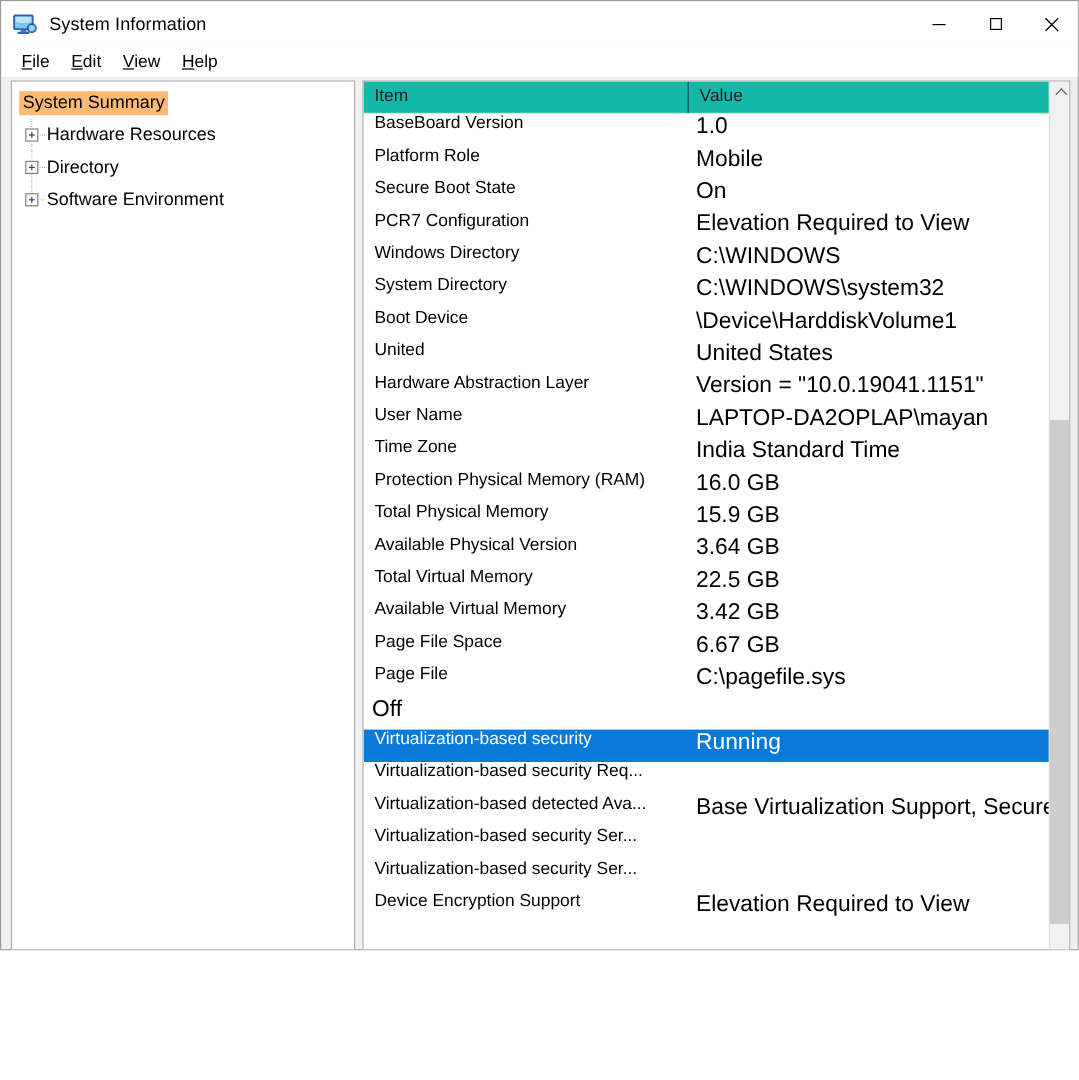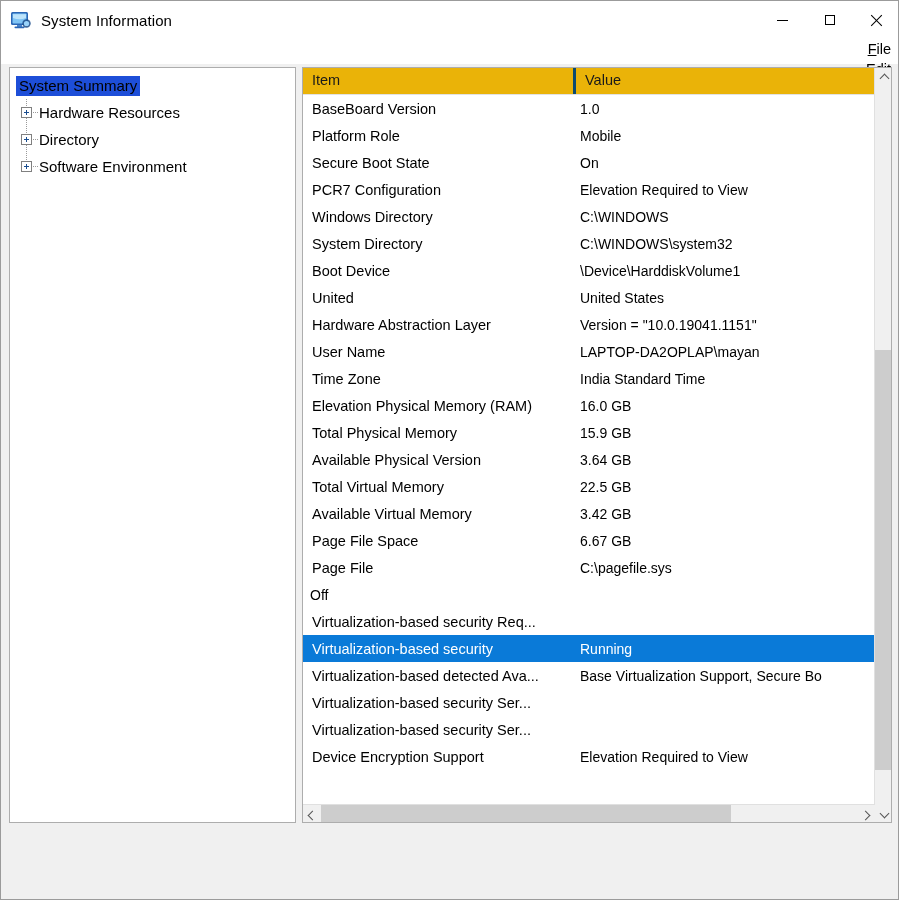--- a/index.html
+++ b/index.html
@@ -7,21 +7,21 @@
     padding: 0;
     background: #ffffff;
   }
   body {
     font-family: "Liberation Sans", sans-serif;
     -webkit-font-smoothing: antialiased;
   }
   #app {
     position: relative;
     width: 899px;
-    height: 900px;
+    height: 792px;
     background: #f0f0f0;
     border: 1px solid #9b9b9b;
     box-sizing: border-box;
     overflow: hidden;
   }
 
   
   .titlebar {
     position: absolute;
     left: 0; top: 0;
@@ -75,24 +75,23 @@
   .glyph-close::after  { transform: rotate(-45deg); }
 
   
   .menubar {
     position: absolute;
     left: 0; top: 38px;
     width: 899px;
     height: 25px;
     background: #ffffff;
     display: flex;
-    align-items: flex-end;
+    align-items: center;
     padding-left: 8px;
     box-sizing: border-box;
-    flex-direction: column;
   }
   .menu-item {
     font-size: 14.5px;
     color: #000;
     padding: 2px 9px;
     cursor: default;
     white-space: nowrap;
   }
   .menu-item u { text-decoration: underline; }
 
@@ -126,21 +125,21 @@
     cursor: default;
     position: relative;
   }
   .tree-label {
     font-size: 15px;
     color: #000;
     white-space: nowrap;
     padding: 1px 3px 2px 3px;
   }
   .tree-row.selected .tree-label {
-    background: #1d4ed8;
+    background: #fdba74;
   }
   .tree-toggle {
     width: 16px;
     height: 27px;
     position: relative;
     flex: none;
     margin-left: 6px;
   }
   .tree-toggle .box {
     position: absolute;
@@ -193,67 +192,67 @@
     background: #ffffff;
     border: 1px solid #adadad;
     box-sizing: border-box;
     overflow: hidden;
   }
   .lv-header {
     position: absolute;
     left: 0; top: 0;
     width: 572px;
     height: 27px;
-    background: #eab308;
+    background: #14b8a6;
     border-bottom: 1px solid #e2e2e2;
     box-sizing: border-box;
     display: flex;
   }
   .lv-header .col {
     font-size: 14.5px;
     color: #1a1a1a;
     padding-left: 9px;
     padding-top: 4px;
     box-sizing: border-box;
     cursor: default;
     white-space: nowrap;
   }
   .lv-header .col.item { width: 270px; }
   .lv-header .col.value {
     width: 302px;
-    border-left: 3px solid #0c4a6e;
+    border-left: 1px solid #0c4a6e;
   }
   .lv-body {
     position: absolute;
     left: 0; top: 27px;
     width: 572px;
     height: 700px;
     overflow: hidden;
   }
   .lv-row {
     display: flex;
     height: 27px;
-    align-items: center;
+    align-items: flex-start;
     cursor: default;
     white-space: nowrap;
   }
   .lv-row .cell-item {
     width: 270px;
     padding-left: 9px;
     font-size: 14.5px;
     color: #000;
     box-sizing: border-box;
     overflow: hidden;
     text-overflow: clip;
     white-space: nowrap;
   }
   .lv-row .cell-value {
     width: 302px;
     padding-left: 7px;
-    font-size: 14px;
+    font-size: 19px;
     color: #000;
     box-sizing: border-box;
     overflow: hidden;
     white-space: nowrap;
   }
   .lv-row.selected {
     background: #0a7ad8;
   }
   .lv-row.selected .cell-item,
   .lv-row.selected .cell-value {
@@ -464,21 +463,21 @@
           </div>
           <div class="lv-row">
             <div class="cell-item">User Name</div>
             <div class="cell-value">LAPTOP-DA2OPLAP\mayan</div>
           </div>
           <div class="lv-row">
             <div class="cell-item">Time Zone</div>
             <div class="cell-value">India Standard Time</div>
           </div>
           <div class="lv-row">
-            <div class="cell-item">Elevation Physical Memory (RAM)</div>
+            <div class="cell-item">Protection Physical Memory (RAM)</div>
             <div class="cell-value">16.0 GB</div>
           </div>
           <div class="lv-row">
             <div class="cell-item">Total Physical Memory</div>
             <div class="cell-value">15.9 GB</div>
           </div>
           <div class="lv-row">
             <div class="cell-item">Available Physical Version</div>
             <div class="cell-value">3.64 GB</div>
           </div>
@@ -493,28 +492,28 @@
           <div class="lv-row">
             <div class="cell-item">Page File Space</div>
             <div class="cell-value">6.67 GB</div>
           </div>
           <div class="lv-row">
             <div class="cell-item">Page File</div>
             <div class="cell-value">C:\pagefile.sys</div>
           </div>
           <div class="lv-row">
             <div class="cell-value">Off</div>
-          </div>
-          <div class="lv-row">
-            <div class="cell-item">Virtualization-based security Req...</div>
-            <div class="cell-value"></div>
           </div>
           <div class="lv-row selected">
             <div class="cell-item">Virtualization-based security</div>
             <div class="cell-value">Running</div>
+          </div>
+          <div class="lv-row">
+            <div class="cell-item">Virtualization-based security Req...</div>
+            <div class="cell-value"></div>
           </div>
           <div class="lv-row">
             <div class="cell-item">Virtualization-based detected Ava...</div>
             <div class="cell-value">Base Virtualization Support, Secure Bo</div>
           </div>
           <div class="lv-row">
             <div class="cell-item">Virtualization-based security Ser...</div>
             <div class="cell-value"></div>
           </div>
           <div class="lv-row">

